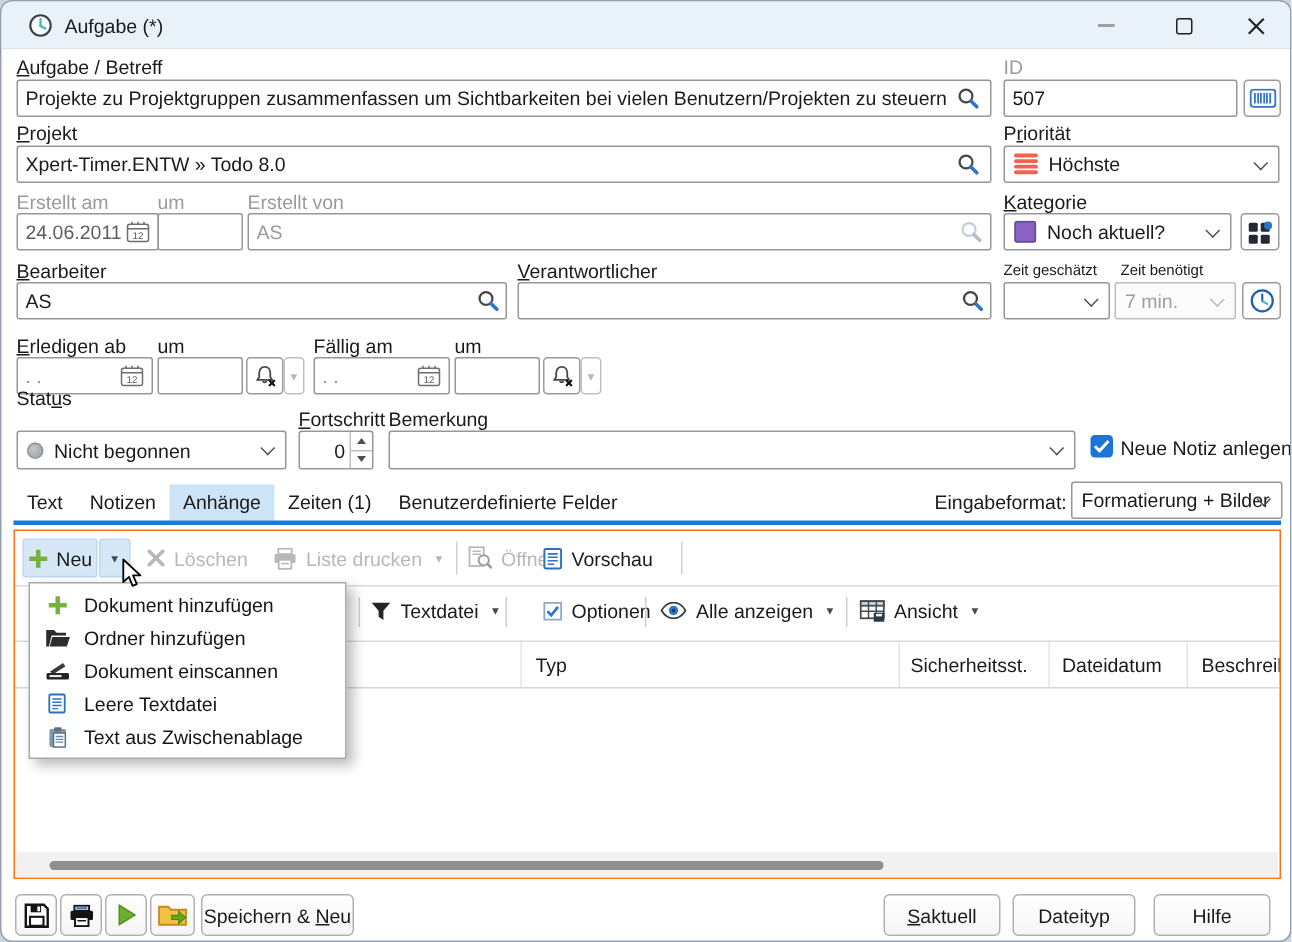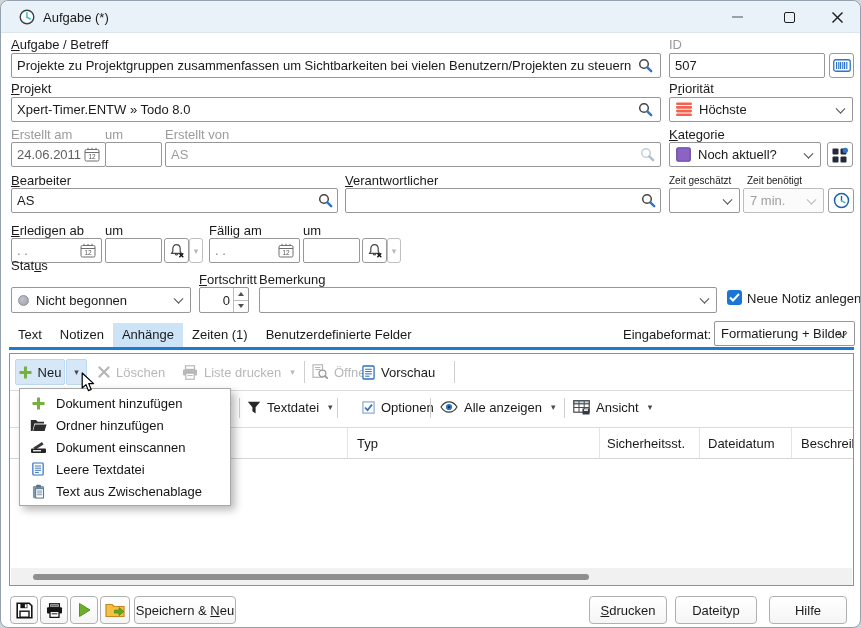--- a/index.html
+++ b/index.html
@@ -573,18 +573,18 @@
   <div class="fbtn" style="left:99px;top:595px;width:30px">
       <svg width="20" height="16">
         <use href="#s-folderexp"></use>
       </svg>
     </div>
   <div class="btn" style="left:133px;top:595px;width:102px;height:28px">
       <span><span>Speichern &amp; </span><u>N</u><span>eu</span></span>
     </div>
 
   <div class="btn" style="left:588px;top:595px;width:78px;height:28px">
-      <span><span></span><u>S</u><span>drucken</span></span>
+      <span><span></span><u>S</u><span>aktuell</span></span>
     </div>
   <div class="btn" style="left:674px;top:595px;width:82px;height:28px">Dateityp</div>
   <div class="btn" style="left:768px;top:595px;width:78px;height:28px">Hilfe</div>
 
 </div>
 
 </body></html>

